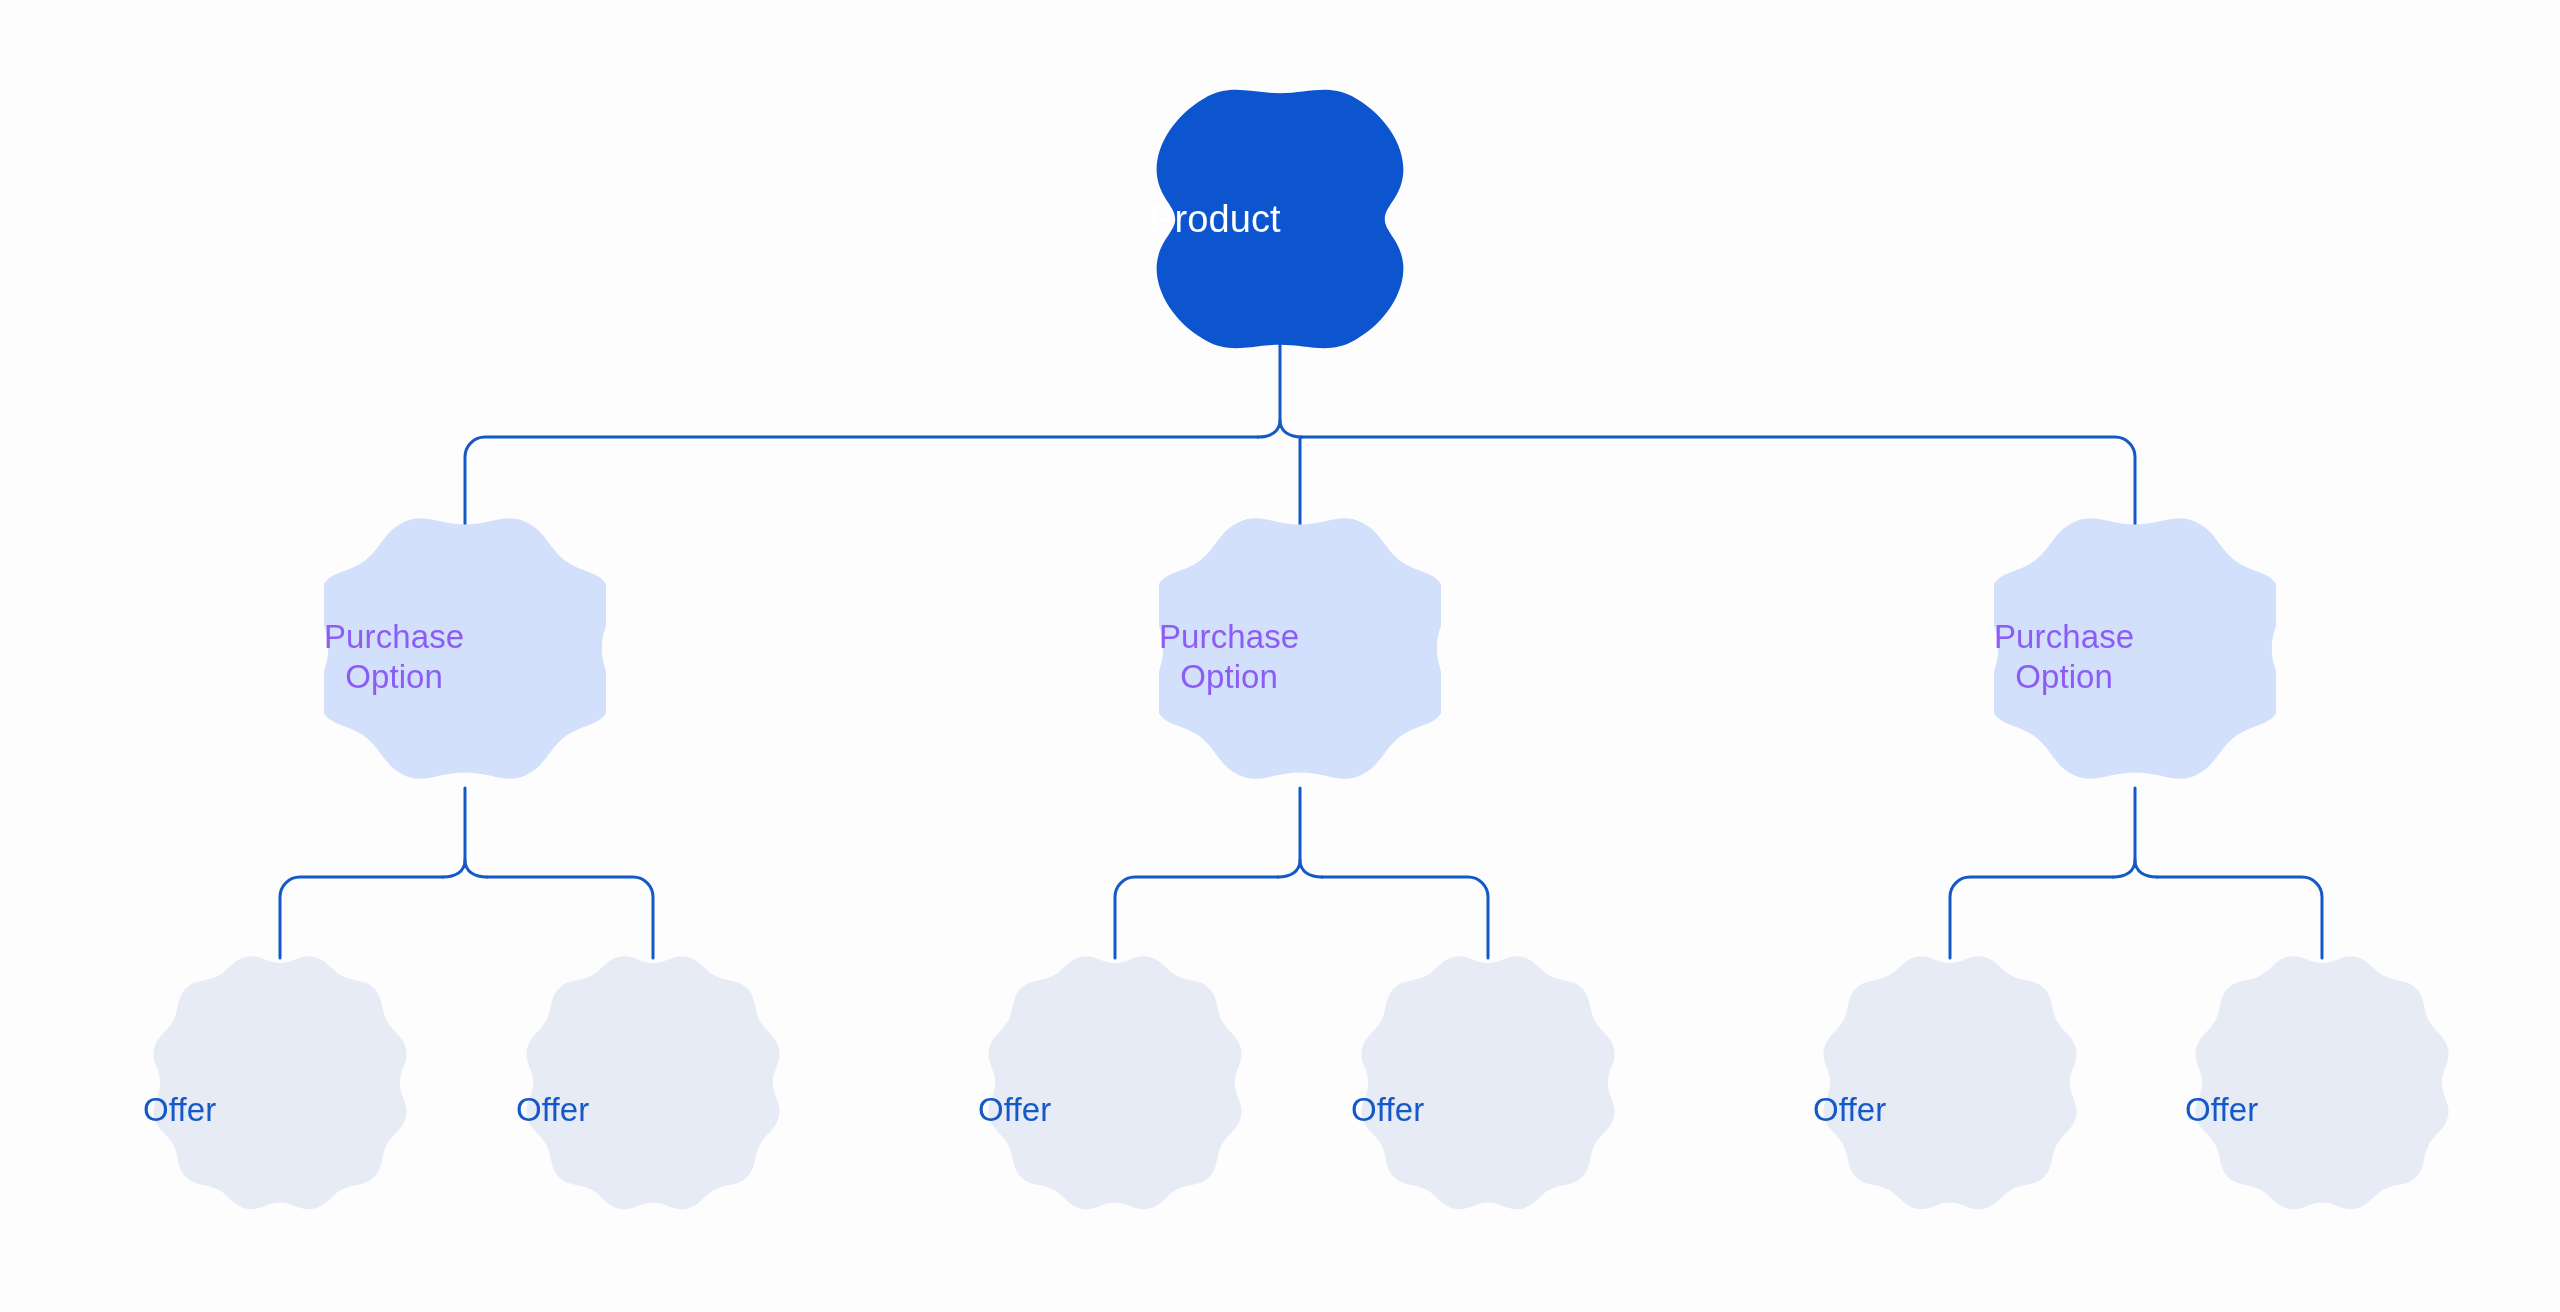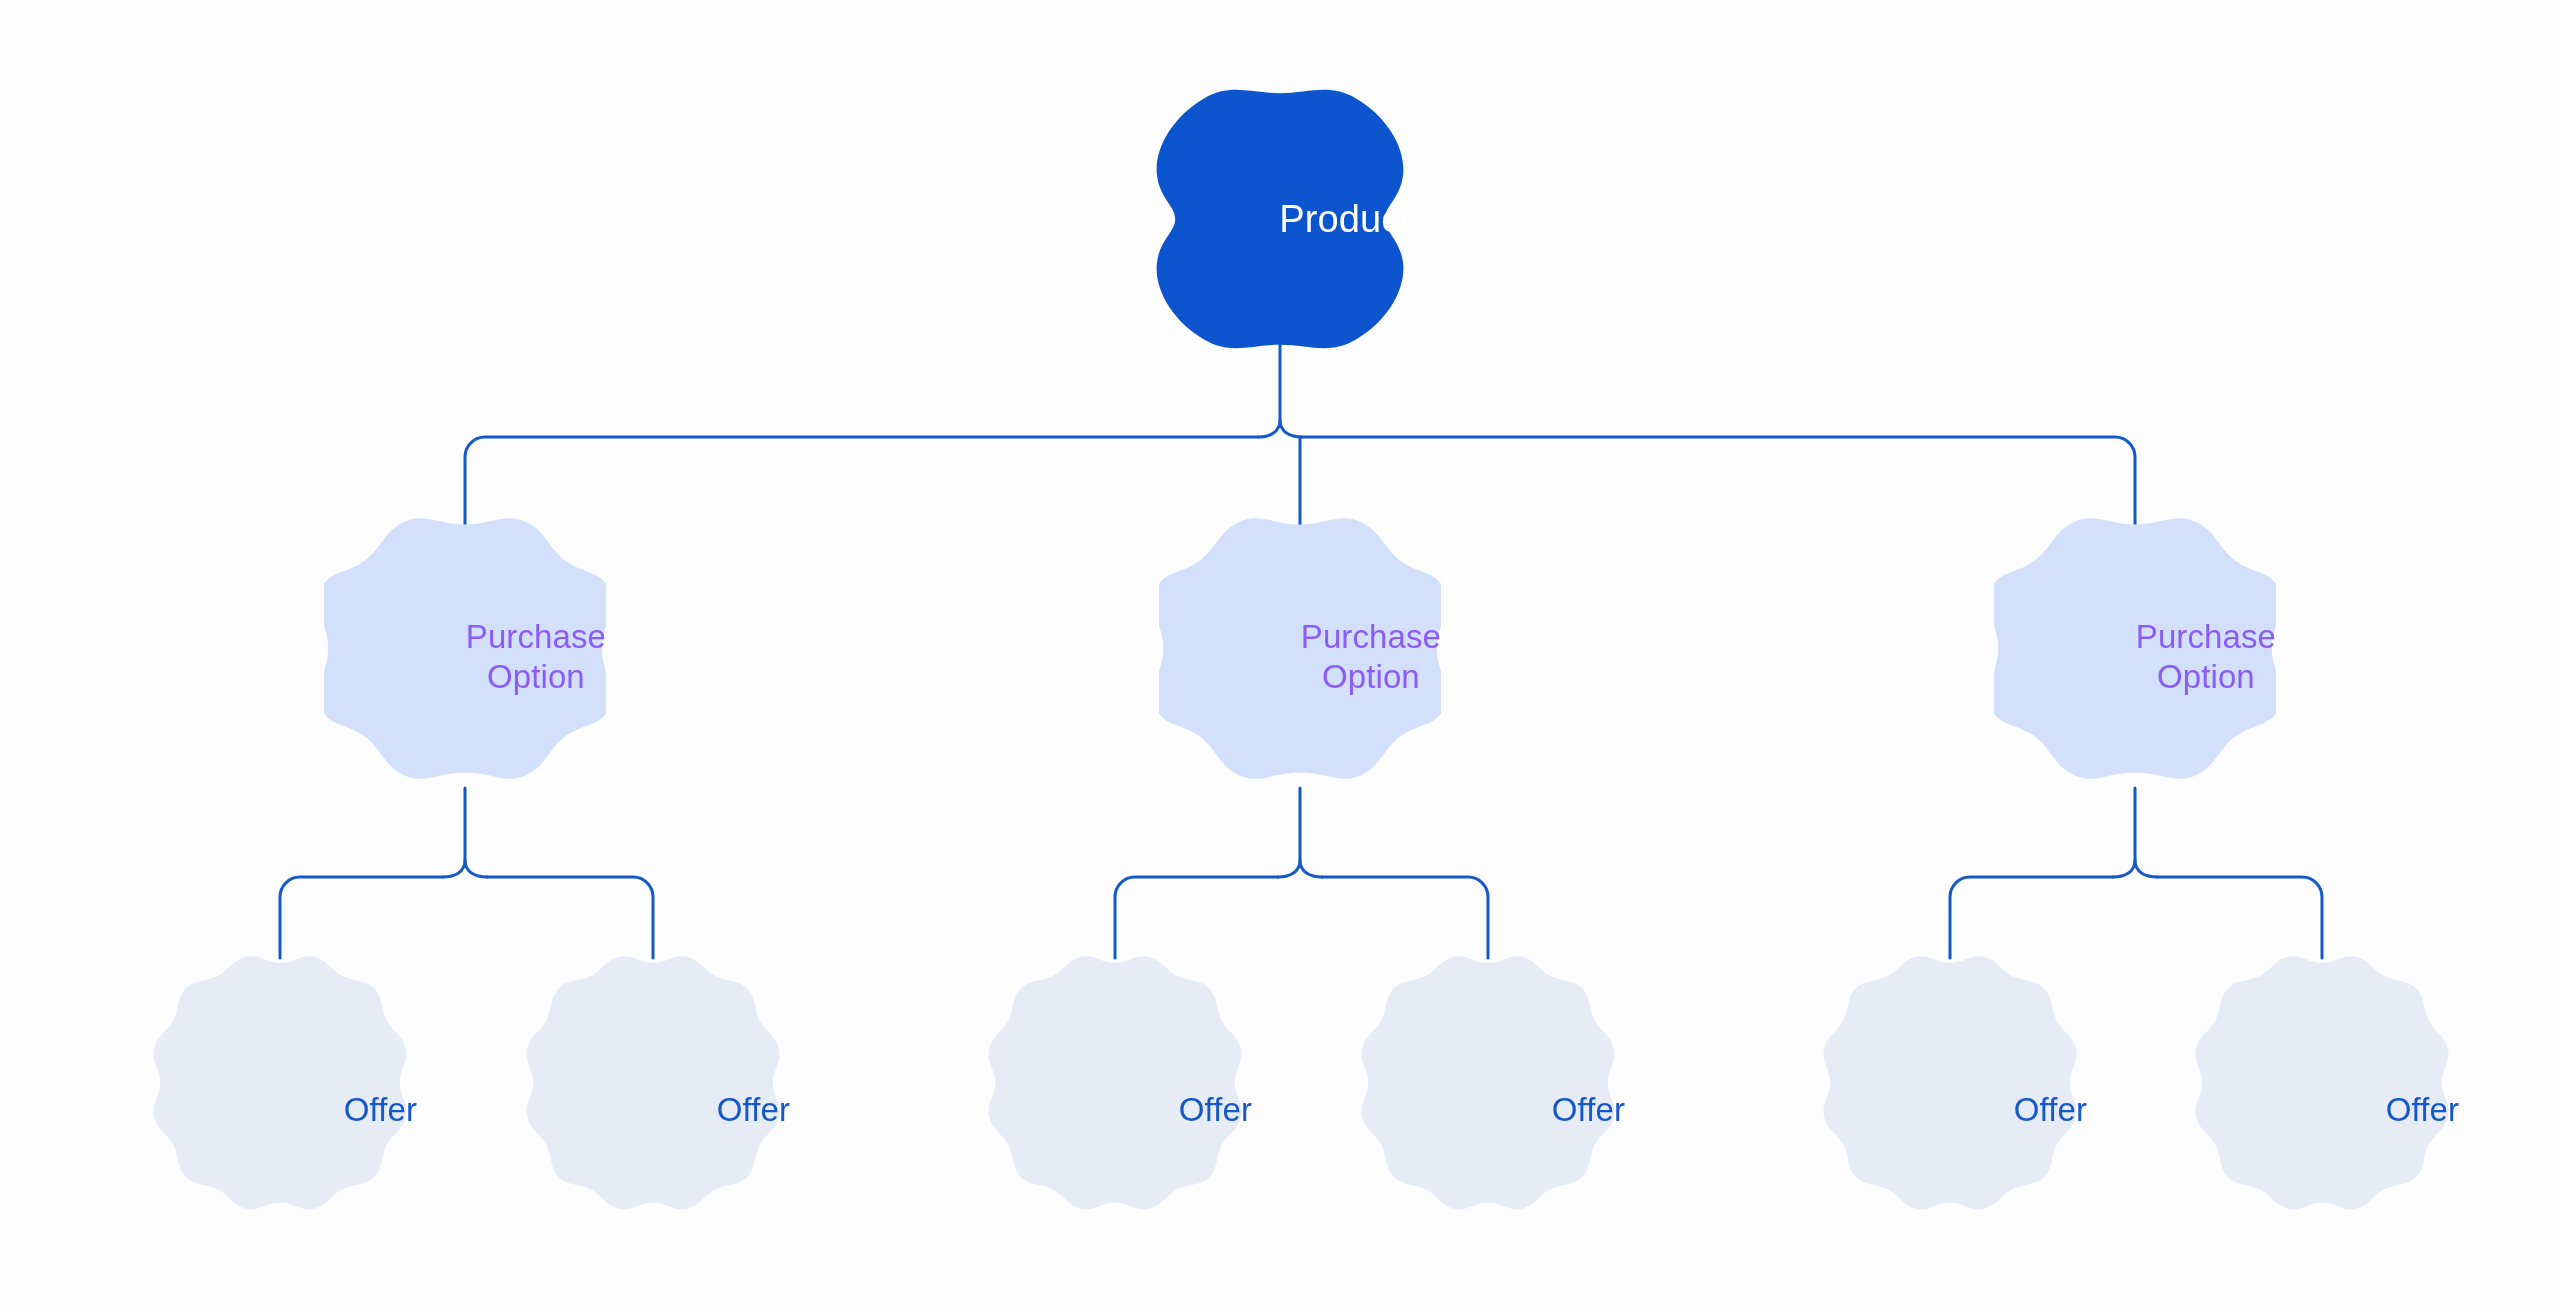--- a/index.html
+++ b/index.html
@@ -19,21 +19,21 @@
     position: absolute;
     inset: 0;
     width: 2560px;
     height: 1312px;
     pointer-events: none;
   }
   .node {
     position: absolute;
     display: flex;
     align-items: center;
-    justify-content: flex-end;
+    justify-content: flex-start;
     text-align: center;
     box-sizing: border-box;
   }
   .node .blob {
     position: absolute;
     inset: 0;
     width: 100%;
     height: 100%;
   }
   .node .node-label {

